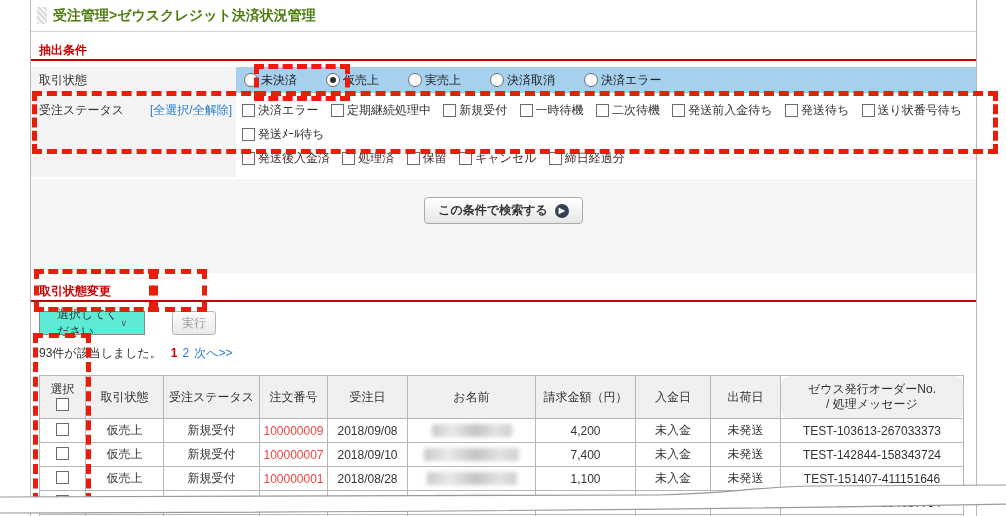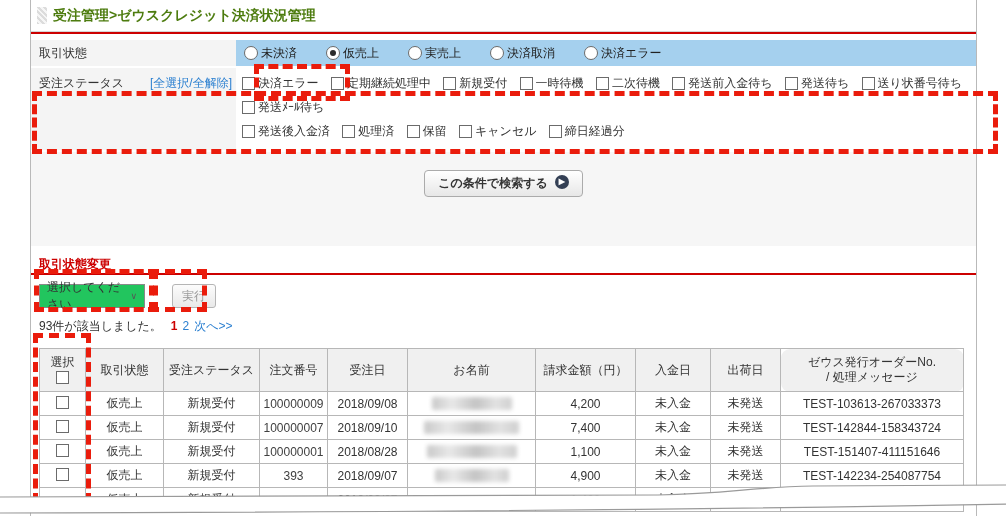--- a/index.html
+++ b/index.html
@@ -30,44 +30,44 @@
   .cond-row2{display:flex;margin-top:2px;min-height:52px;}
   .cond-label2{width:205px;background:#f4f4f4;display:flex;justify-content:space-between;
                align-items:flex-start;padding:7px 4px 0 8px;box-sizing:border-box;font-size:12px;}
   .sel-all{color:#2a7fd0;text-decoration:none;font-size:12px;}
   .cond-checks{flex:1;padding:5px 0 5px 6px;font-size:12px;line-height:21px;}
   .cb-item{display:inline-flex;align-items:center;gap:3px;margin-right:9px;white-space:nowrap;}
   .cbox{width:11px;height:11px;border:1px solid #6b6b6b;background:#fff;display:inline-block;}
   
   .grayband{margin-top:2px;height:94px;background:#f6f6f6;text-align:center;padding-top:18px;
             box-sizing:border-box;}
-  .search-btn{display:inline-flex;align-items:flex-start;gap:7px;padding:4px 13px;border:1px solid #ababab;
+  .search-btn{display:inline-flex;align-items:center;gap:7px;padding:4px 13px;border:1px solid #ababab;
               border-radius:4px;background:linear-gradient(#ffffff,#e7e7e7);font-size:12px;
               font-weight:bold;color:#333;cursor:pointer;}
   .circle-arrow{width:14px;height:14px;border-radius:50%;background:#333f54;color:#fff;font-size:8px;
                 display:inline-flex;align-items:center;justify-content:center;line-height:1;}
   
   .change-row{display:flex;align-items:center;gap:7px;margin:8px 8px 0 8px;height:26px;}
   .fake-select{display:inline-flex;justify-content:space-between;align-items:center;width:106px;
-               height:24px;border:1px solid #8a8a8a;background:#22c55e;padding:0 7px;font-size:12px;
+               height:24px;border:1px solid #8a8a8a;background:#5eead4;padding:0 17px;font-size:12px;
                box-sizing:border-box;cursor:default;}
   .sel-arrow{font-size:9px;color:#555;}
   .exec-btn{height:24px;padding:0 9px;border:1px solid #b5b5b5;border-radius:3px;
             background:linear-gradient(#fcfcfc,#e9e9e9);color:#999;font-size:12px;cursor:pointer;margin-left:20px;}
   .count-row{margin:9px 8px 0 8px;font-size:12px;color:#333;}
   .pg-cur{color:#c00;font-weight:bold;margin-left:9px;}
   .pg-link{color:#2a7fd0;text-decoration:none;margin-left:5px;}
   
   table.results{margin:13px 0 0 8px;border-collapse:collapse;table-layout:fixed;width:924px;
                 font-size:12px;}
   table.results th{border:1px solid #b7b7b7;background:#f0f0f0;font-weight:normal;color:#333;
                    padding:2px;height:38px;text-align:center;}
   table.results td{border:1px solid #b7b7b7;height:23px;padding:0 2px;text-align:center;color:#333;
                    background:#fff;}
-  td.num-link, a.ordlink{color:#404040;text-decoration:none;}
+  td.num-link, a.ordlink{color:#ef4444;text-decoration:none;}
   td.amount{text-align:right;padding-right:10px;}
   td.zeus{text-align:left;padding-left:6px;}
   .hdr-two{line-height:15px;border-radius:9px;}
   .blurname{height:13px;border-radius:2px;margin:0 auto;
             background:linear-gradient(90deg,#c9c9c9,#e8e8e8 25%,#c4c4c4 55%,#e2e2e2 80%,#cfcfcf);
             filter:blur(2px);}
   .bw1{width:80px}.bw2{width:95px}.bw3{width:90px}.bw4{width:74px}
   
   .ann{position:absolute;border:5px dashed #ea1c0c;pointer-events:none;z-index:9;background:transparent;}
   #ann-radio{left:254px;top:64px;width:86px;height:27px;}
@@ -82,20 +82,21 @@
 <body>
 
 <div id="app">
   <div class="page">
 
     <div class="titlebar">
       <span class="titleicon"></span>
       <h1 class="pg-title">受注管理&gt;ゼウスクレジット決済状況管理</h1>
     </div>
 
+    <div class="sec-head">抽出条件</div>
     <div class="redline"></div>
 
     <div class="cond-row1">
       <div class="cond-label">取引状態</div>
       <div class="cond-blue">
         <span class="radio-item">
             <span class="radio"></span>
             <span>未決済</span>
           </span>
         <span class="radio-item">

